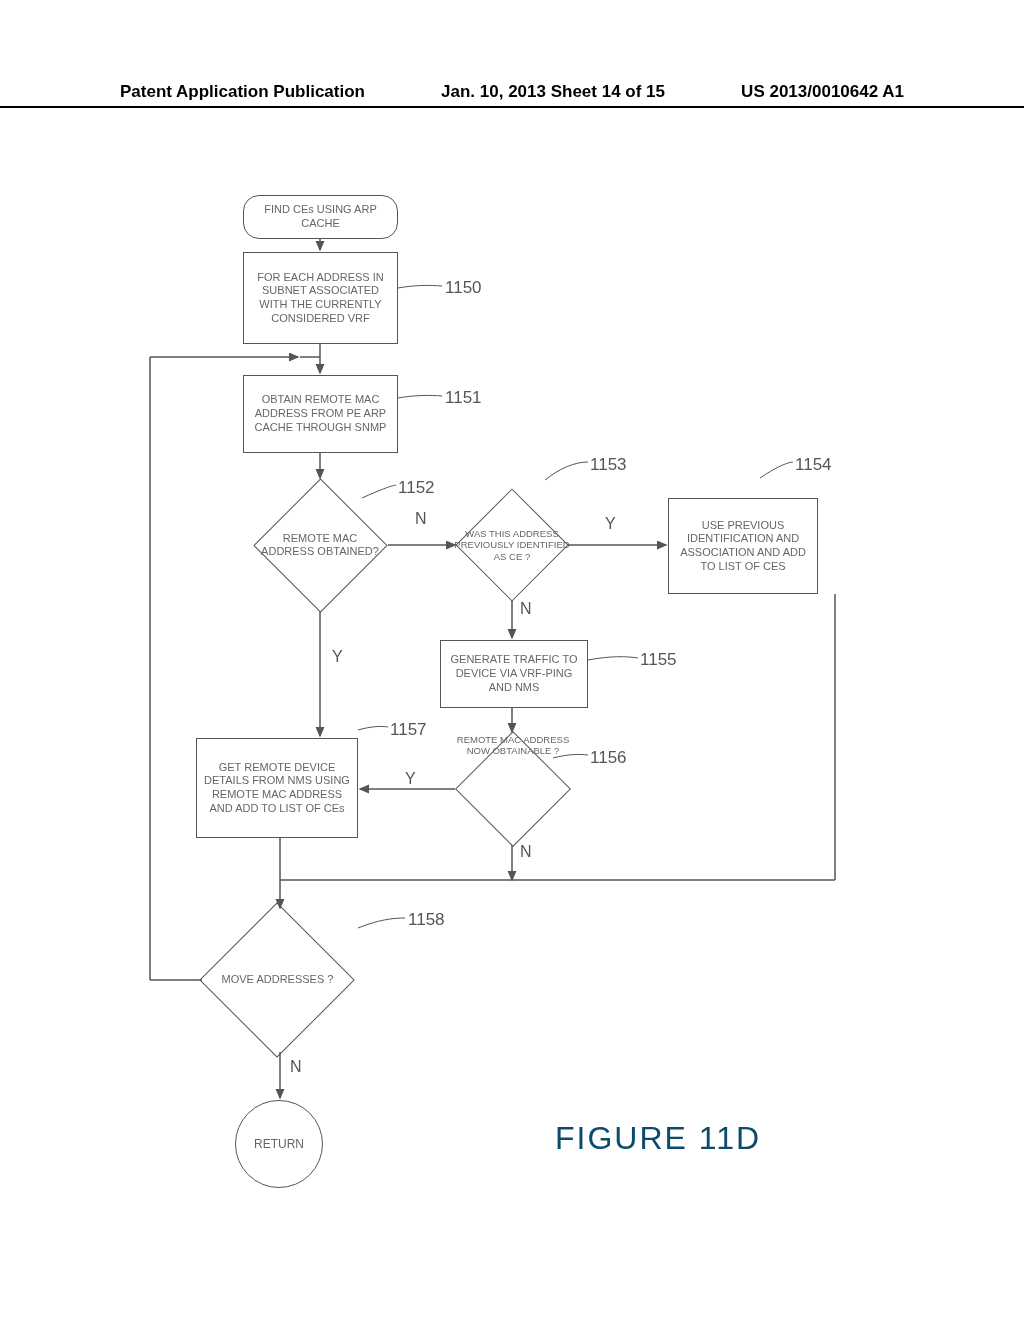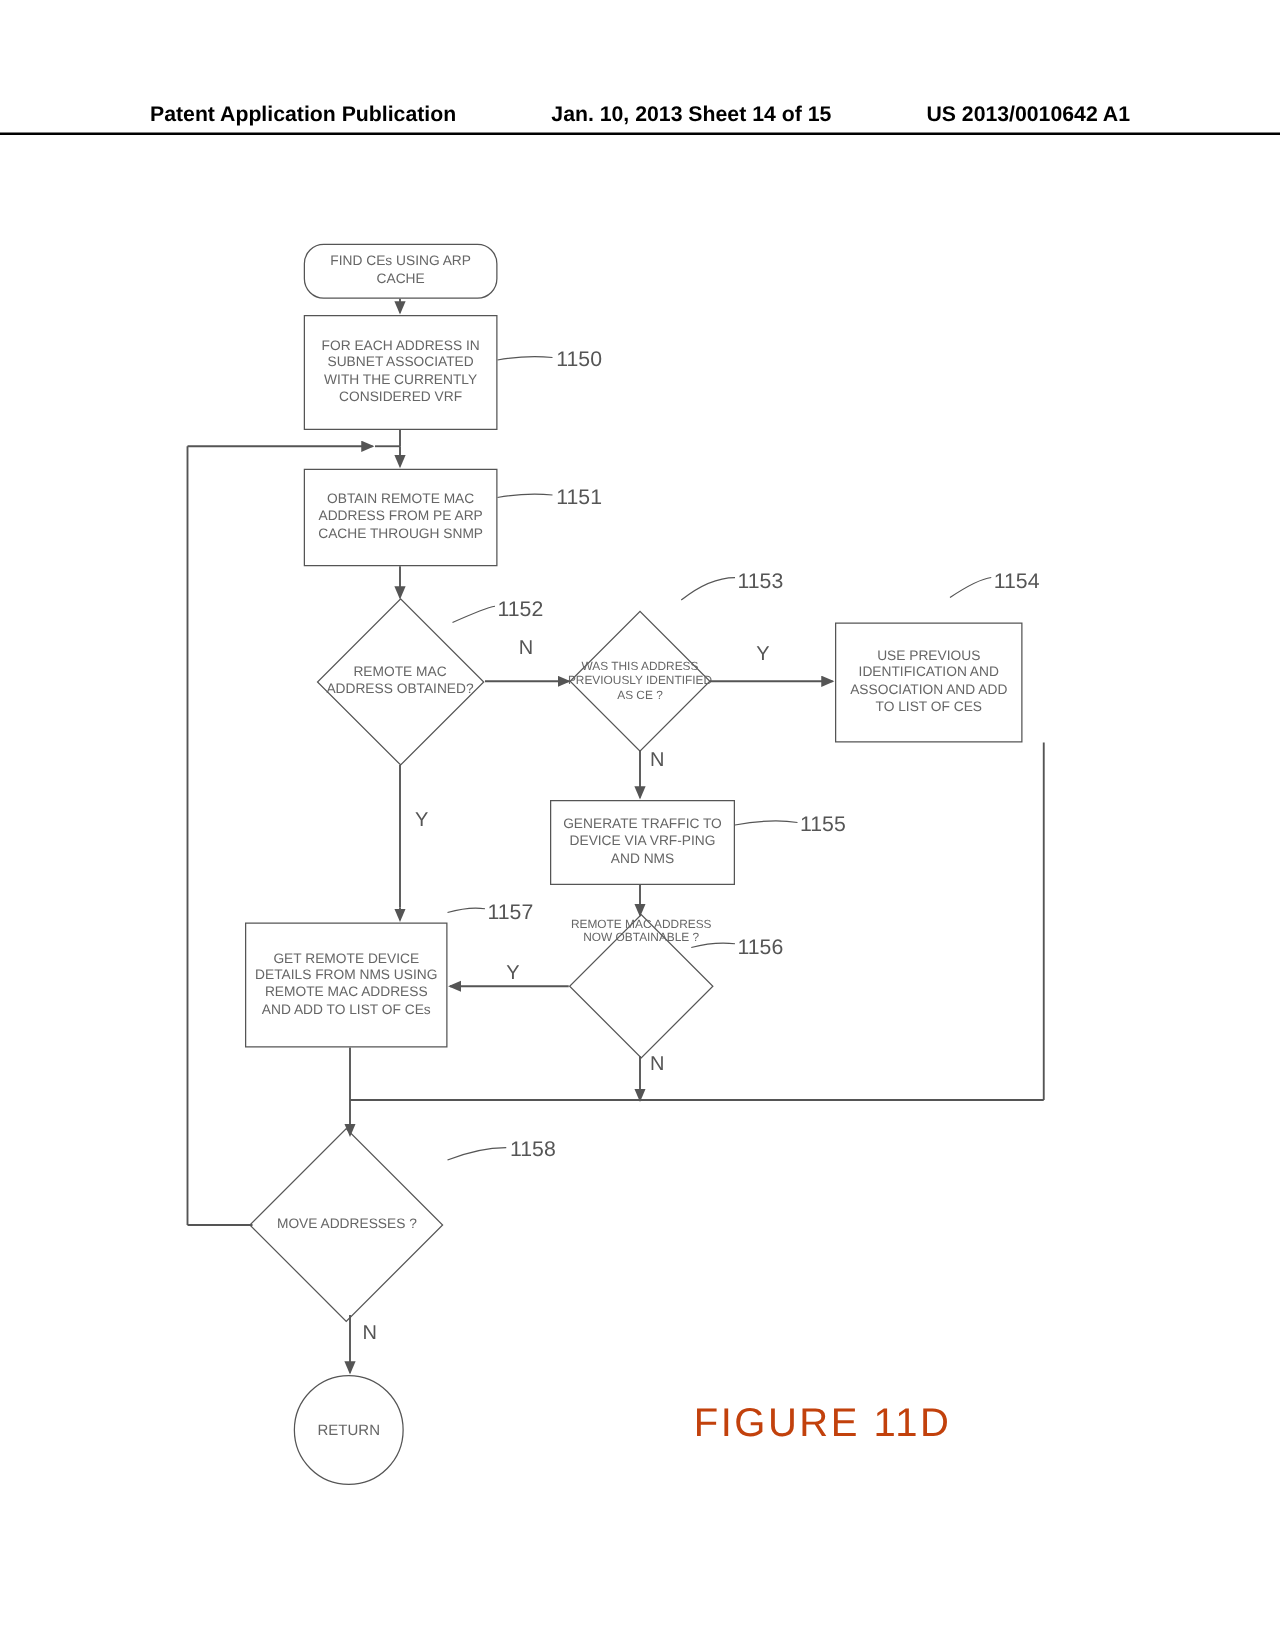--- a/index.html
+++ b/index.html
@@ -86,21 +86,21 @@
     color: #555;
   }
   .yn {
     position: absolute;
     font-size: 16px;
     color: #555;
   }
   .figure-caption {
     position: absolute;
     font-size: 32px;
-    color: #c2410c;
+    color: #0c4a6e;
     letter-spacing: 2px;
     font-weight: 400;
   }
   svg.connections {
     position: absolute;
     left: 0; top: 0;
     width: 1024px;
     height: 1320px;
     pointer-events: none;
   }

